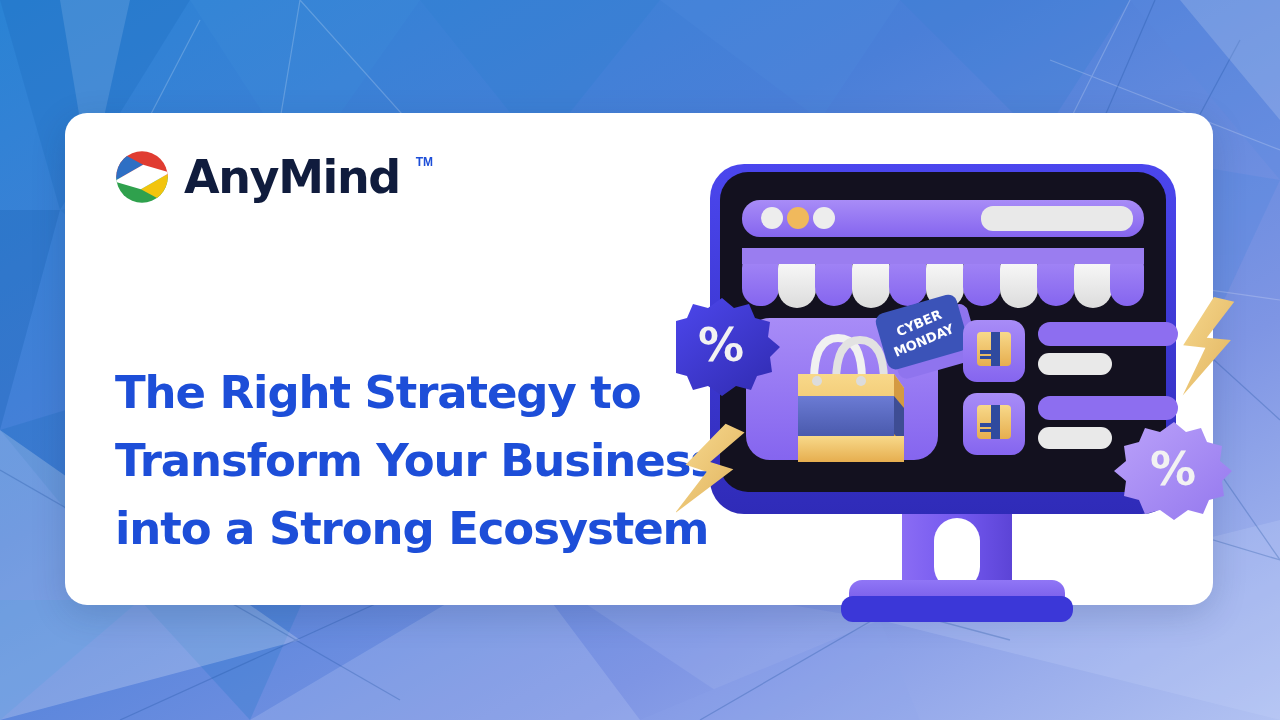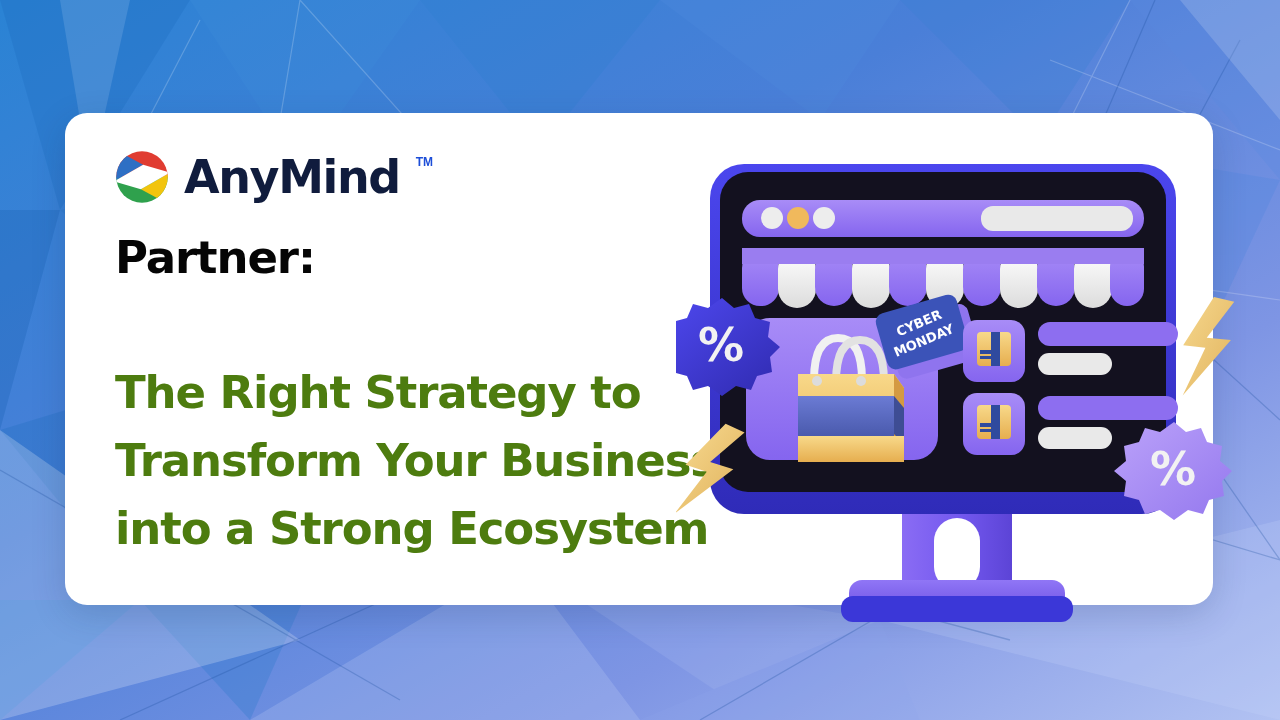--- a/index.html
+++ b/index.html
@@ -51,21 +51,21 @@
     letter-spacing:-1.1px;
     color:#050505;
   }
   .subhead {
     position:absolute; left:50px; top:246px;
     width:640px;
     font-family:"DejaVu Sans", sans-serif;
     font-weight:bold;
     font-size:45px; line-height:68px;
     letter-spacing:-1.1px;
-    color:#4d7c0f;
+    color:#1d4ed8;
   }
   .subhead div { white-space:nowrap; }
 
   
   #art {
     position:absolute;
     left:676px; top:150px;
     width:570px; height:480px;
   }
 </style>
@@ -143,21 +143,20 @@
         <polygon points="0,58 52,28 100,42 48,72" fill="#ffffff"></polygon>
         <polygon points="0,0 0,18 30,10" fill="#ffffff" opacity="0"></polygon>
       </g>
       <circle cx="50" cy="50" r="46" fill="none" stroke="#ffffff" stroke-width="0"></circle>
     </svg>
     <span class="wordmark">AnyMind</span>
     <span class="tm">TM</span>
   </div>
 
   <div class="headline">
-    <div>Partner:</div>
   </div>
 
   <div class="subhead">
     <div>The Right Strategy to</div>
     <div>Transform Your Business</div>
     <div>into a Strong Ecosystem</div>
   </div>
 </div>
 
 <svg id="art" viewBox="0 0 570 480">

